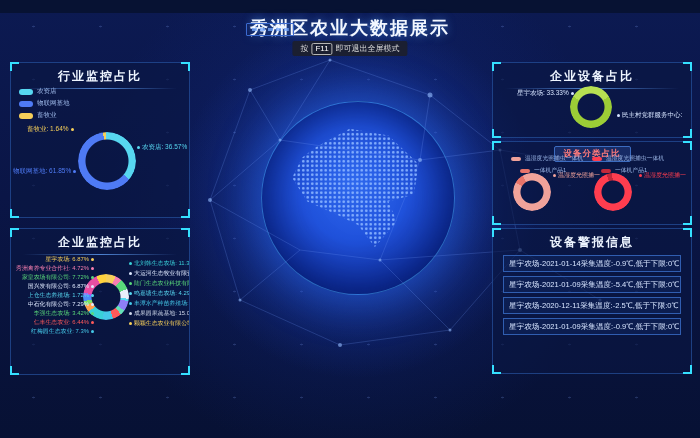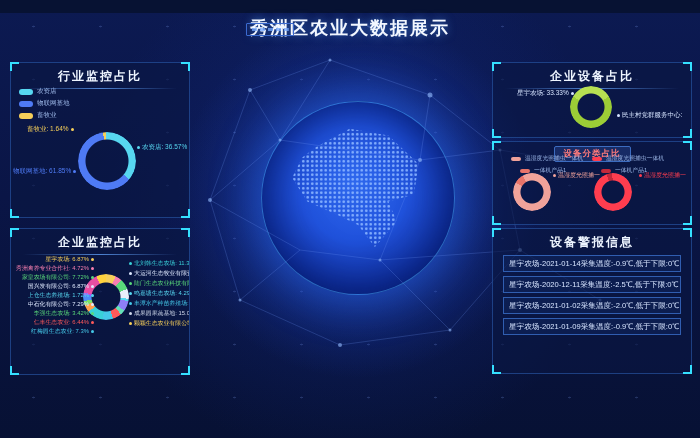--- a/index.html
+++ b/index.html
@@ -136,20 +136,21 @@
         <circle cx="380" cy="260" r="1.5"></circle>
       <circle cx="600" cy="300" r="1.5"></circle>
         <circle cx="560" cy="160" r="1.5"></circle>
     </g>
   </svg>
 
   <header>
     <div class="logo"></div>
     <h1>秀洲区农业大数据展示</h1>
   </header>
+  <div class="tip"><span>按</span><span class="key">F11</span><span>即可退出全屏模式</span></div>
 
   <section class="panel p-industry">
     <h2>行业监控占比</h2>
     <div class="hr"></div>
     <div class="legend lg-industry">
         <div class="legend-row">
           <span class="swatch" style="background: rgb(87, 215, 240);"></span>
           <span class="legend-text">农资店</span>
         </div>
         <div class="legend-row">
@@ -295,18 +296,18 @@
     <div class="callout c-classR" style="color: rgb(255, 61, 79);">
         <span class="dot"></span>
         <span class="callout-text">温湿度光照捕一</span>
       </div>
   </section>
 
   <section class="panel p-alarm">
     <h2>设备警报信息</h2>
     <div class="alarm-list">
         <div class="alarm-row">星宇农场-2021-01-14采集温度:-0.9℃,低于下限:0℃</div>
+        <div class="alarm-row">星宇农场-2021-01-09采集温度:-5.4℃,低于下限:0℃</div>
         <div class="alarm-row">星宇农场-2020-12-11采集温度:-2.5℃,低于下限:0℃</div>
-        <div class="alarm-row">星宇农场-2021-01-02采集温度:-2.0℃,低于下限:0℃</div>
         <div class="alarm-row">星宇农场-2021-01-09采集温度:-0.9℃,低于下限:0℃</div>
       </div>
   </section>
 </div>
 
 </body></html>

